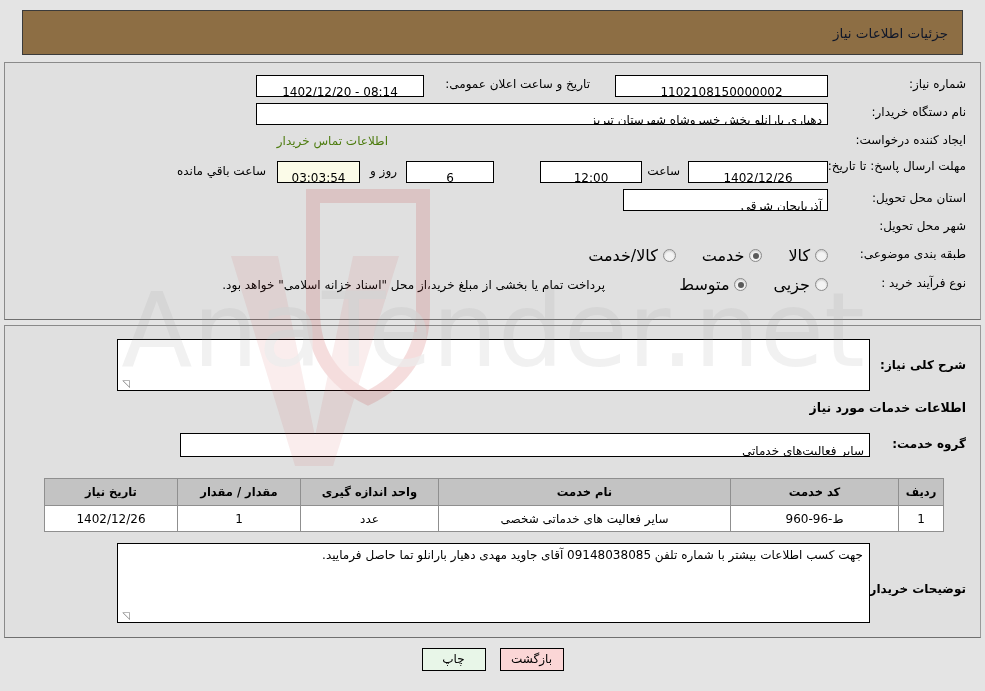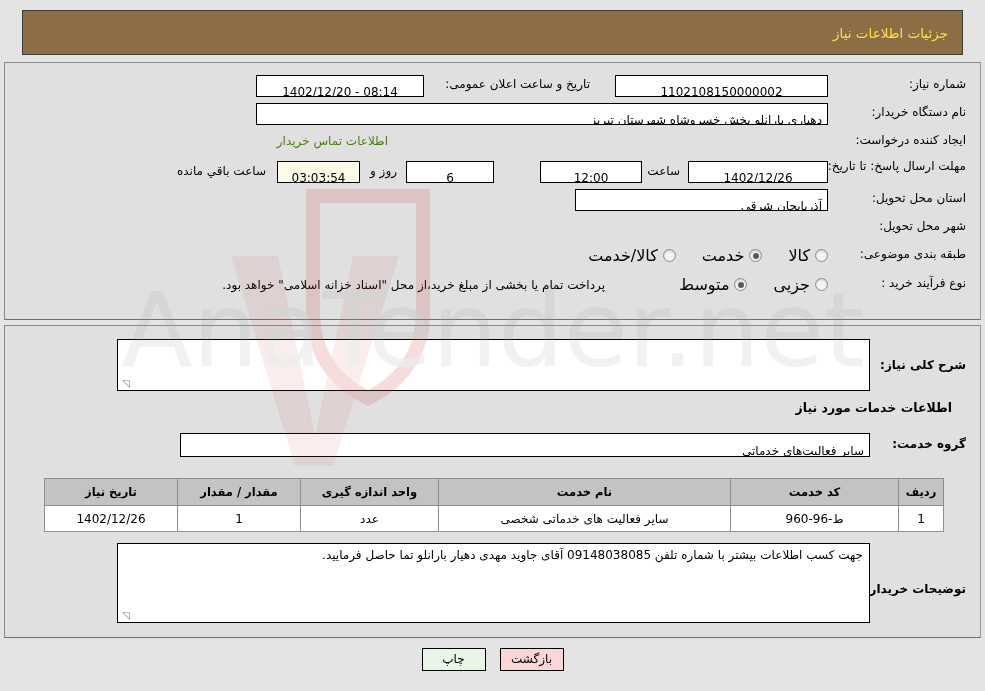--- a/index.html
+++ b/index.html
@@ -21,21 +21,21 @@
   }
   .watermark svg{width:860px;height:420px;}
 
   
   .title-bar{
     position:absolute;left:22px;top:10px;width:941px;height:45px;
     background:#8d6e44;border:1px solid #3b3b3b;
     box-sizing:border-box;
     display:flex;align-items:center;justify-content:flex-start;
   }
-  .title-bar .t{color:#fde047;font-size:13.5px;padding-right:14px;}
+  .title-bar .t{color:#0f172a;font-size:13.5px;padding-right:14px;}
 
   
   .panel{
     position:absolute;background:#e0e0e0;
     border:1px solid #8a8a8a;
     border-right-color:#9a9a9a;border-bottom-color:#6f6f6f;
     box-sizing:border-box;
   }
   #panel-top{left:4px;top:62px;width:977px;height:258px;}
   #panel-bottom{left:4px;top:325px;width:977px;height:313px;}
@@ -148,21 +148,21 @@
     <span class="lbl" style="position:absolute;right:300px;top:101px;">ساعت</span>
     <div class="fld center" style="position:absolute;right:338px;top:98px;width:102px;">12:00</div>
     <div class="fld center" style="position:absolute;right:486px;top:98px;width:88px;">6</div>
     <span class="lbl" style="position:absolute;right:583px;top:101px;">روز و</span>
     <div class="fld cream center" style="position:absolute;right:620px;top:98px;width:83px;">03:03:54</div>
     <span class="lbl" style="position:absolute;right:714px;top:101px;">ساعت باقي مانده</span>
 
     <div class="row" style="right:14px;top:128px;">
       <span class="lbl">استان محل تحویل:</span>
     </div>
-    <div class="fld right" style="position:absolute;right:152px;top:126px;width:253px;">آذربایجان شرقی</div>
+    <div class="fld right" style="position:absolute;right:152px;top:126px;width:205px;">آذربایجان شرقی</div>
 
     <div class="row" style="right:14px;top:156px;">
       <span class="lbl">شهر محل تحویل:</span>
     </div>
 
     <div class="row" style="right:14px;top:184px;">
       <span class="lbl">طبقه بندی موضوعی:</span>
     </div>
     <div class="row" style="right:152px;top:183px;">
       <label class="radio-opt">
@@ -195,21 +195,21 @@
     <span class="lbl" style="position:absolute;right:375px;top:215px;">پرداخت تمام یا بخشی از مبلغ خرید،از محل "اسناد خزانه اسلامی" خواهد بود.</span>
   </div>
 
   <div class="panel" id="panel-bottom">
 
     <span class="lbl bold" style="position:absolute;right:14px;top:32px;">شرح کلی نیاز:</span>
     <div class="ta" style="position:absolute;right:110px;top:13px;width:753px;height:52px;">
       <span class="grip">◹</span>
     </div>
 
-    <span class="sect" style="right:28px;top:74px;">اطلاعات خدمات مورد نیاز</span>
+    <span class="sect" style="right:14px;top:74px;">اطلاعات خدمات مورد نیاز</span>
 
     <span class="lbl bold" style="position:absolute;right:14px;top:111px;">گروه خدمت:</span>
     <div class="fld right" style="position:absolute;right:110px;top:107px;width:690px;height:24px;line-height:22px;">سایر فعالیت‌های خدماتی</div>
 
     <table class="grid" style="right:36px;top:152px;width:900px;">
       <thead>
         <tr>
           <th style="width:32px;">ردیف</th>
           <th style="width:155px;">کد خدمت</th>
           <th>نام خدمت</th>

